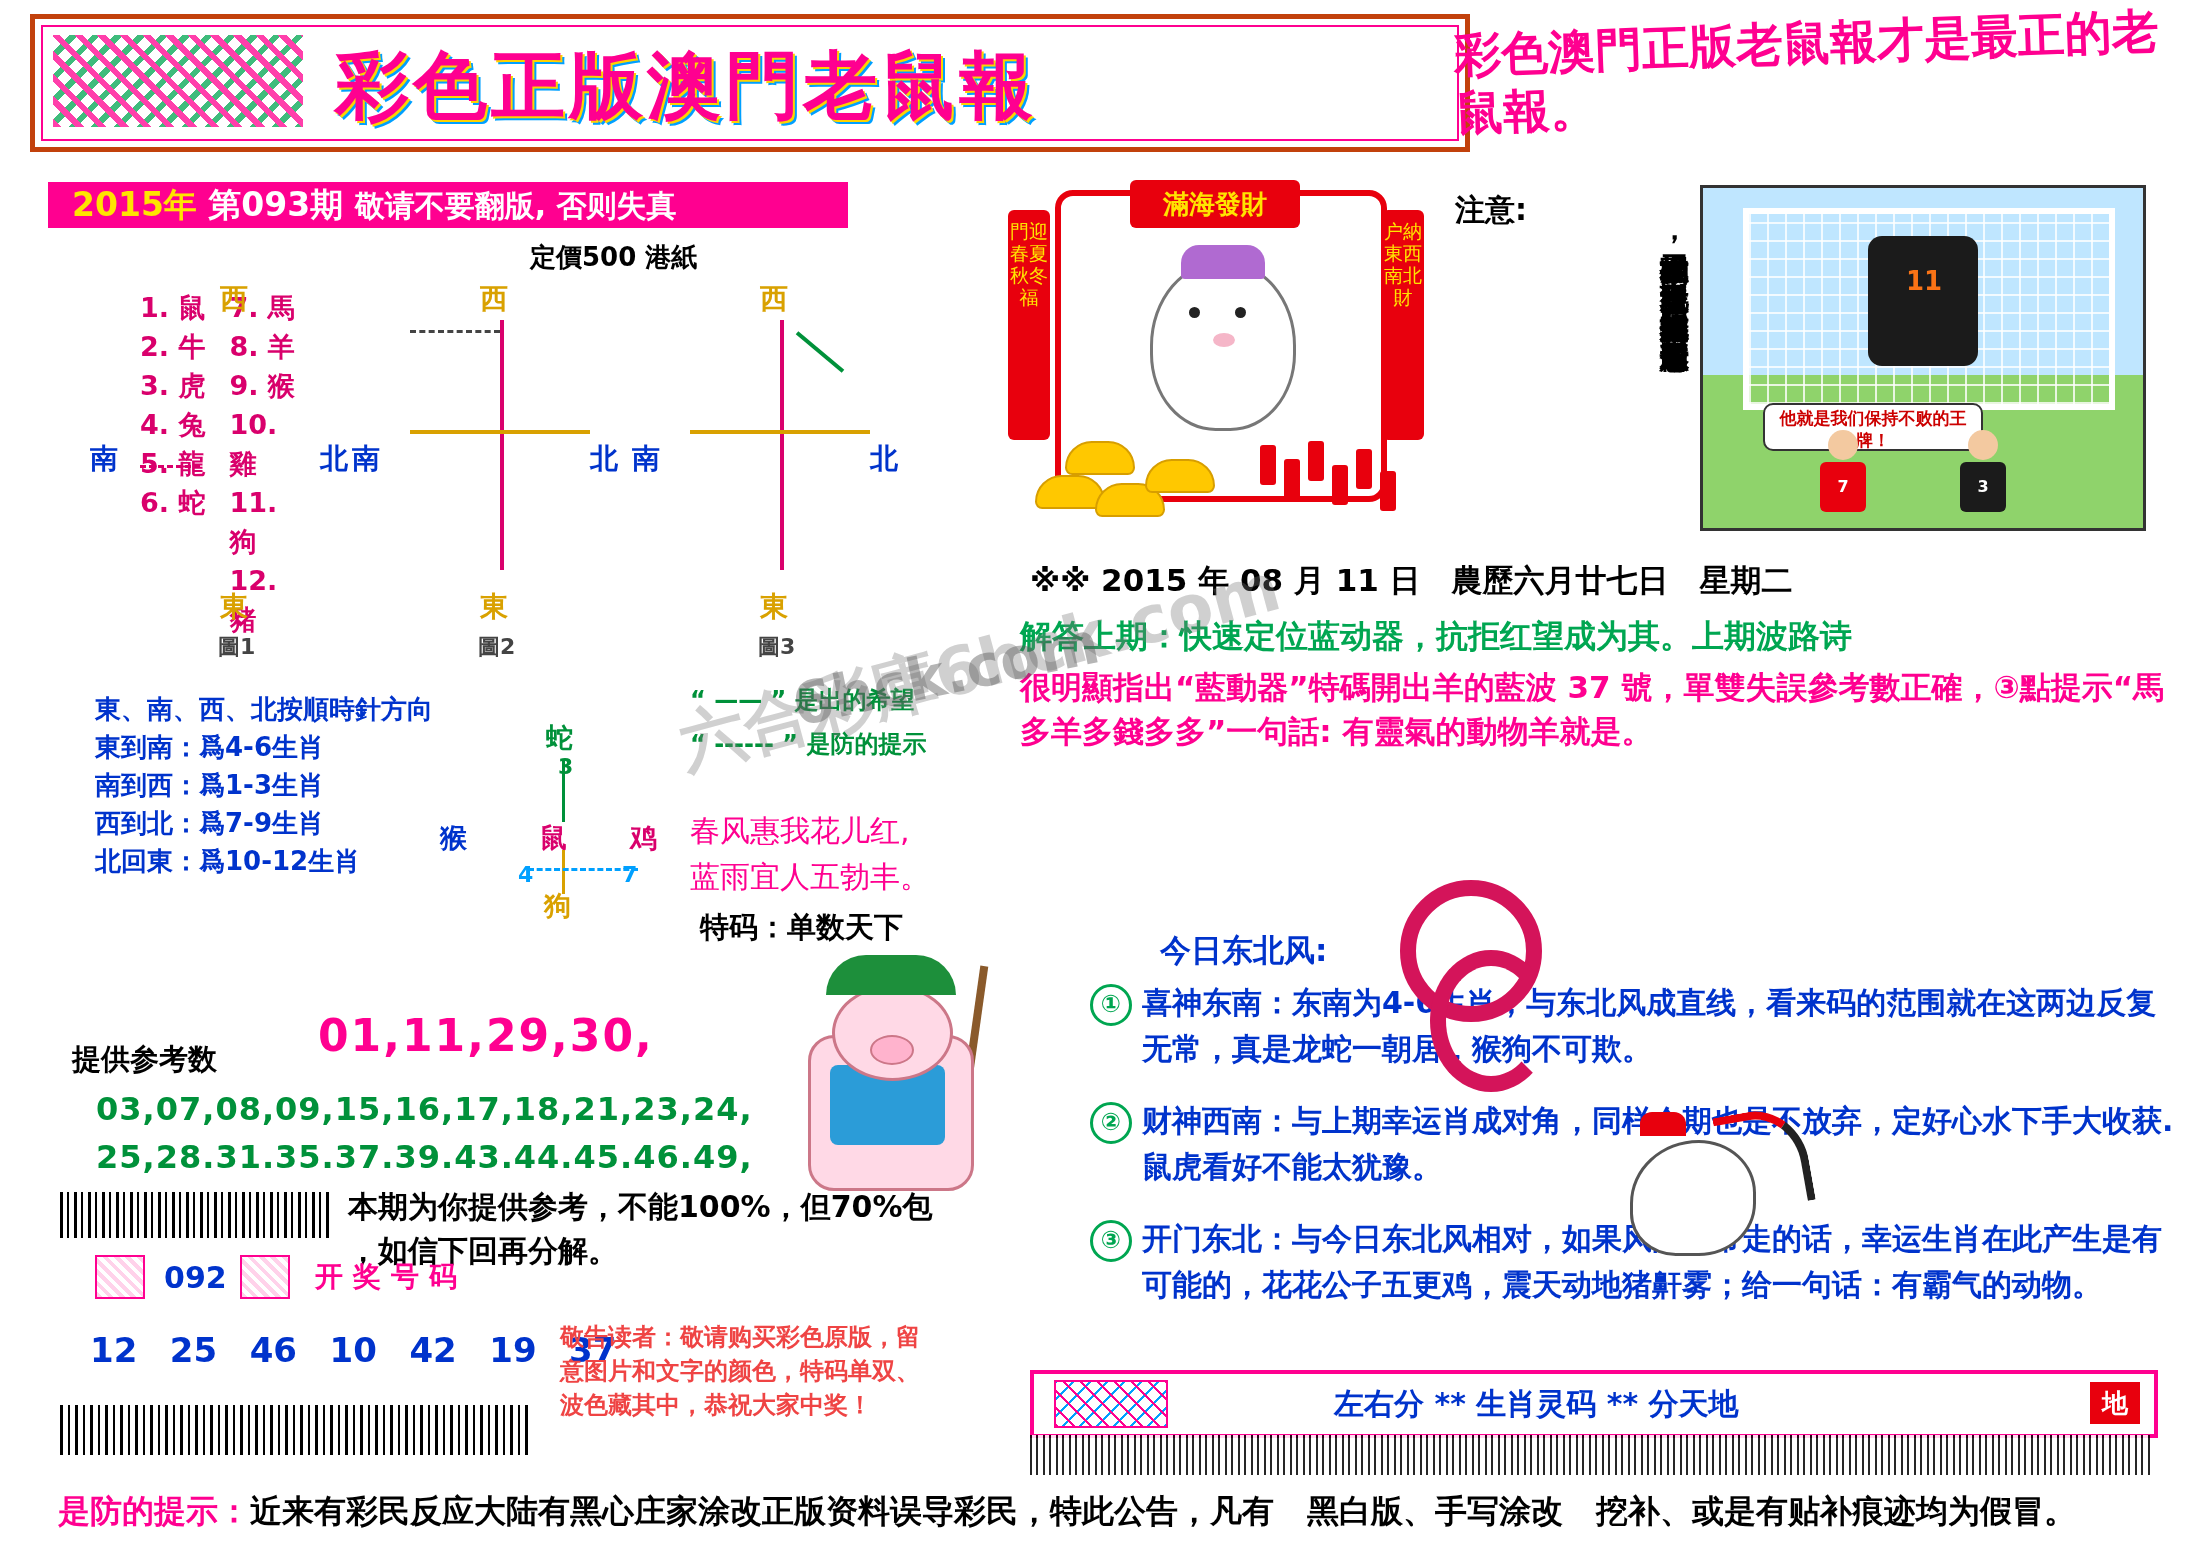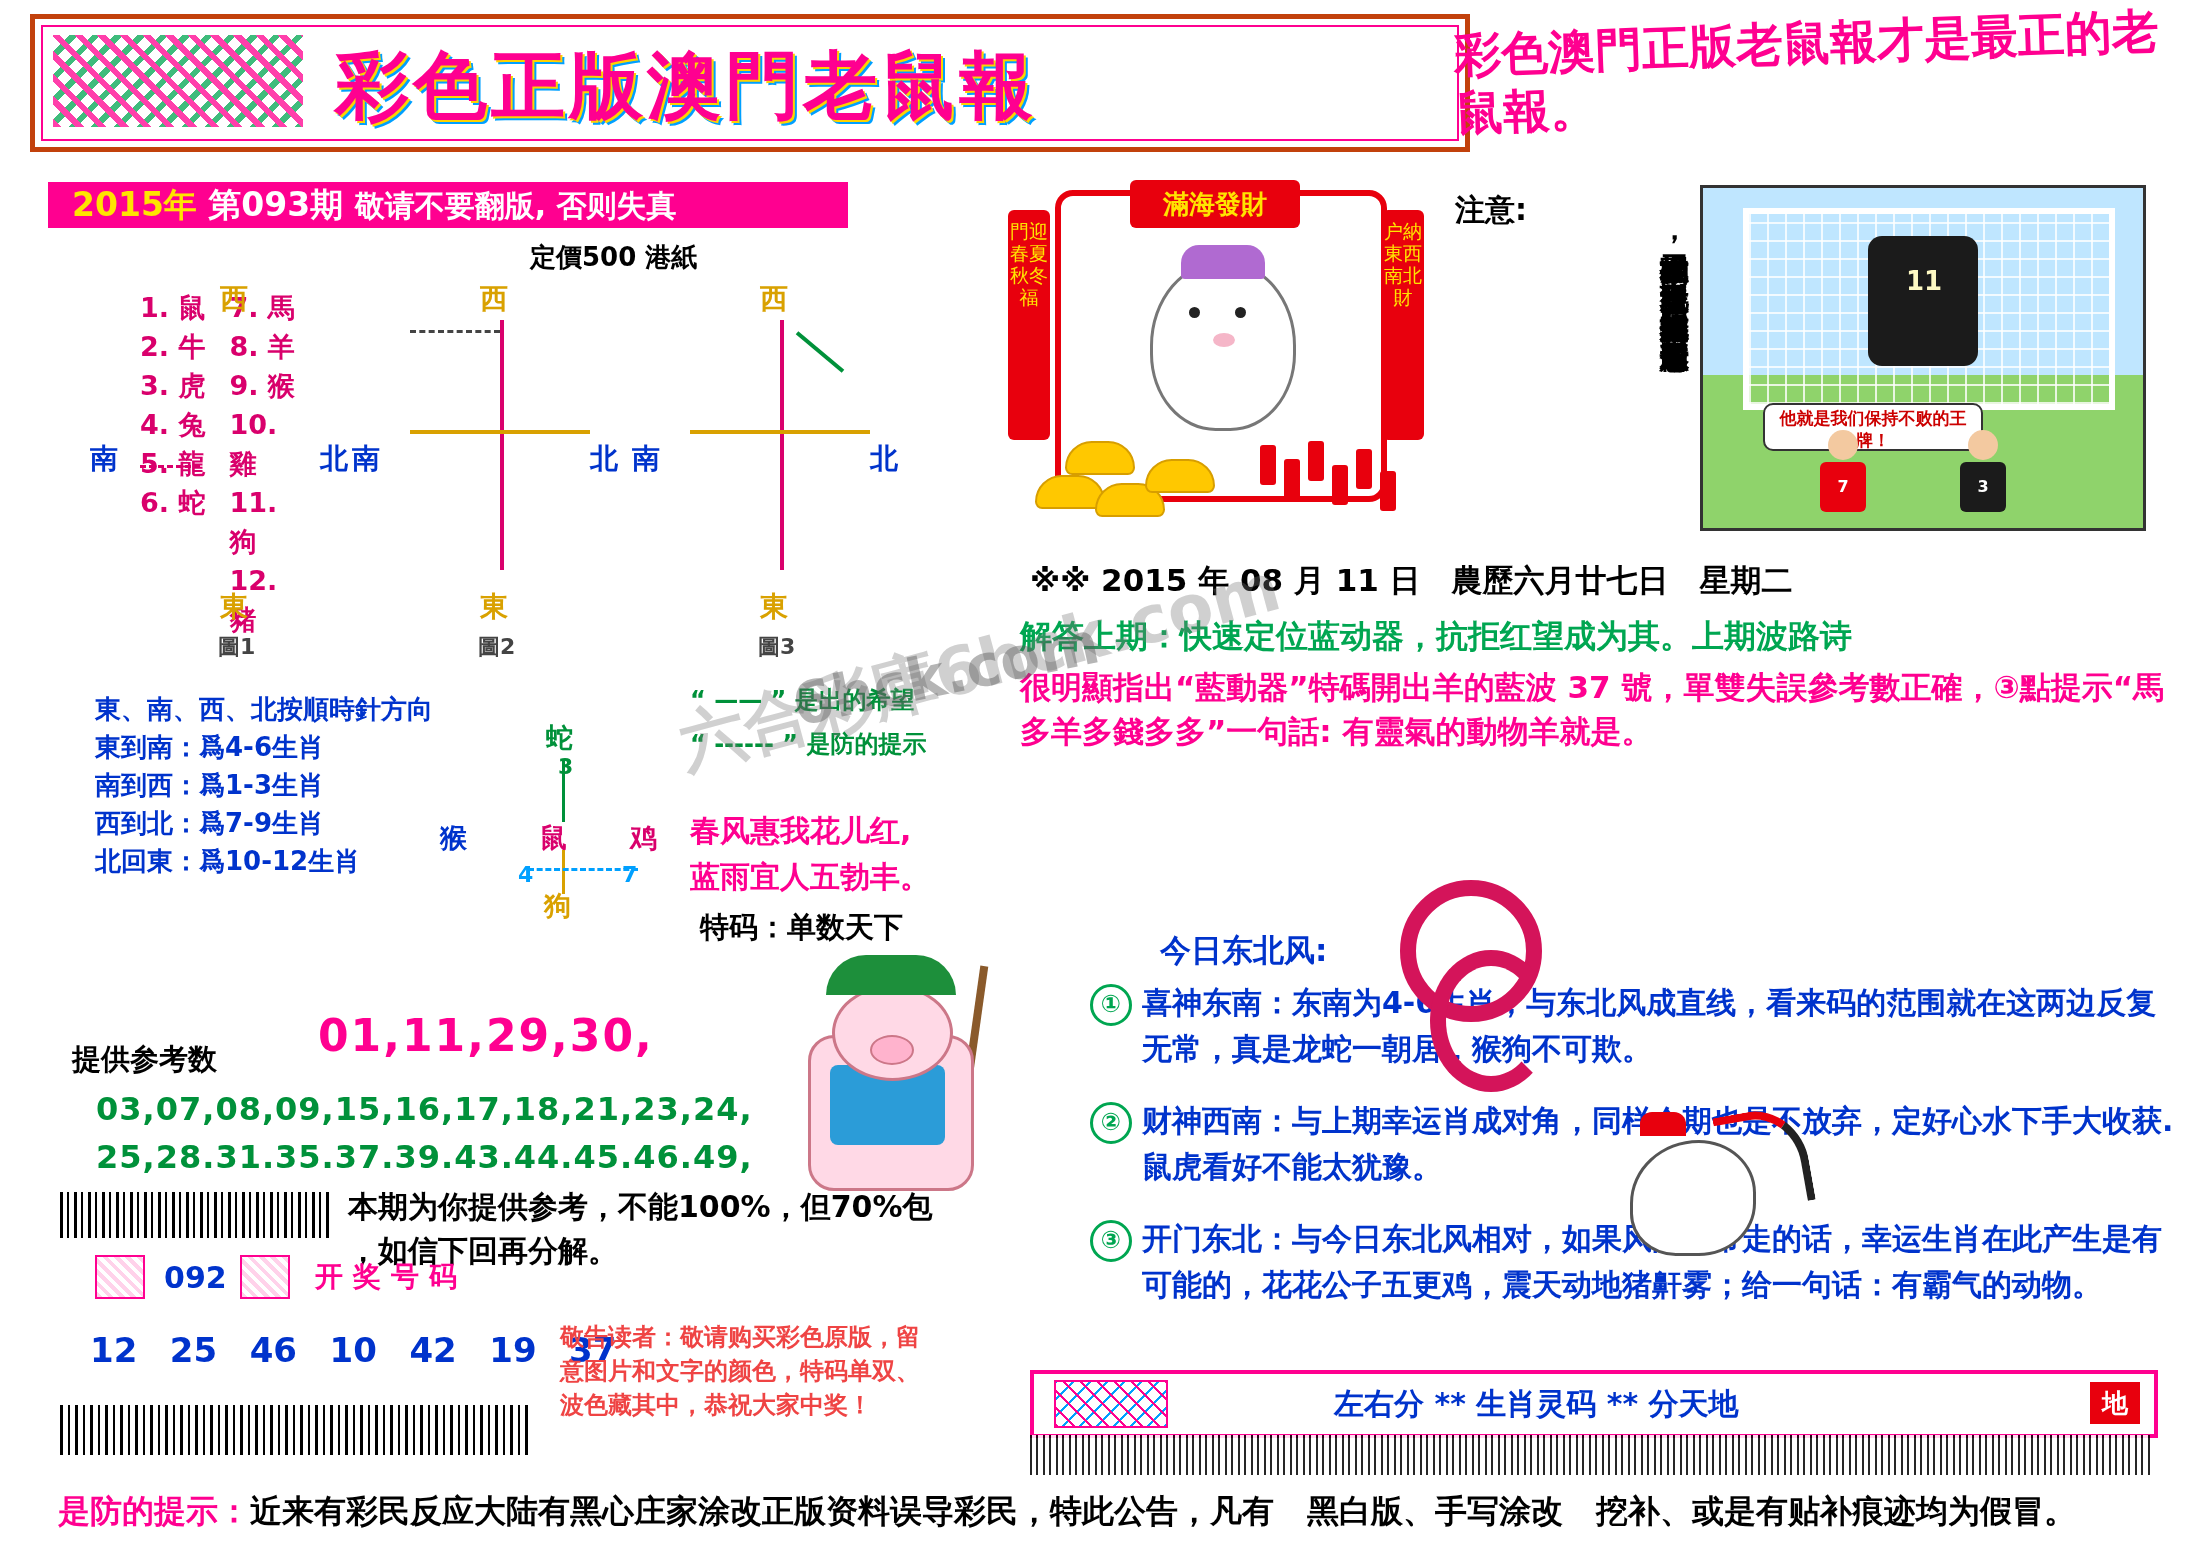--- a/index.html
+++ b/index.html
@@ -71,21 +71,21 @@
   .lucky-dirs{
     position:absolute;left:110px;top:905px;width:420px;
     font-size:31px;line-height:46px;color:#00913a;font-weight:bold;
   }
   .legend{
     position:absolute;left:690px;top:678px;width:330px;
     font-size:24px;line-height:44px;color:#00913a;font-weight:bold;
   }
   .poem{
     position:absolute;left:690px;top:808px;width:360px;
-    font-size:30px;line-height:46px;color:#ff0090;font-weight:bold;
+    font-size:30px;line-height:46px;color:#ff0090;font-weight:normal;
   }
   .tema{
     position:absolute;left:700px;top:908px;font-size:29px;color:#000;font-weight:bold;
   }
   
   .mini-cross{position:absolute;left:440px;top:730px;width:280px;height:200px;}
   .mini-cross span{position:absolute;font-size:27px;font-weight:bold;}
   
   .provide-label{
     position:absolute;left:72px;top:1040px;font-size:29px;color:#000;font-weight:bold;
@@ -147,21 +147,21 @@
   }
   .goal-net{
     position:absolute;left:40px;top:20px;width:360px;height:190px;
     border:6px solid #ffffff;
     background:repeating-linear-gradient(0deg,rgba(255,255,255,.8) 0 2px,transparent 2px 18px),
                repeating-linear-gradient(90deg,rgba(255,255,255,.8) 0 2px,transparent 2px 18px);
   }
   .keeper{
     position:absolute;left:165px;top:48px;width:110px;height:130px;background:#1b1b1b;border-radius:14px;
   }
-  .keeper .num{color:#fef9c3;font-size:26px;position:absolute;left:38px;top:30px;font-weight:bold;}
+  .keeper .num{color:#f97316;font-size:26px;position:absolute;left:38px;top:30px;font-weight:bold;}
   .bubble{
     position:absolute;left:60px;top:215px;width:220px;height:48px;background:#fff;border:2px solid #333;border-radius:10px;
     font-size:17px;color:#c00;text-align:center;line-height:22px;padding:2px;box-sizing:border-box;font-weight:bold;
   }
   .kid{position:absolute;bottom:8px;width:60px;height:90px;}
   .kid .head{width:30px;height:30px;border-radius:50%;background:#f3c9a0;margin:0 auto;}
   .kid .body{width:46px;height:50px;margin:2px auto 0;border-radius:6px;}
   .date-line{
     position:absolute;left:1030px;top:560px;width:1140px;
     font-size:31px;color:#000;font-weight:bold;

